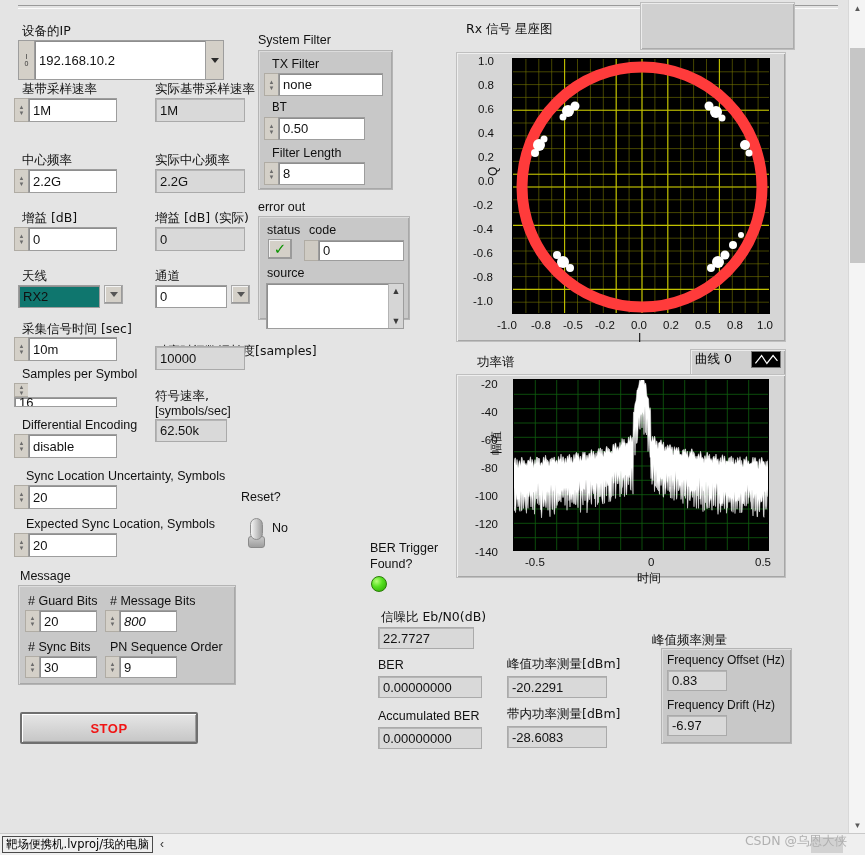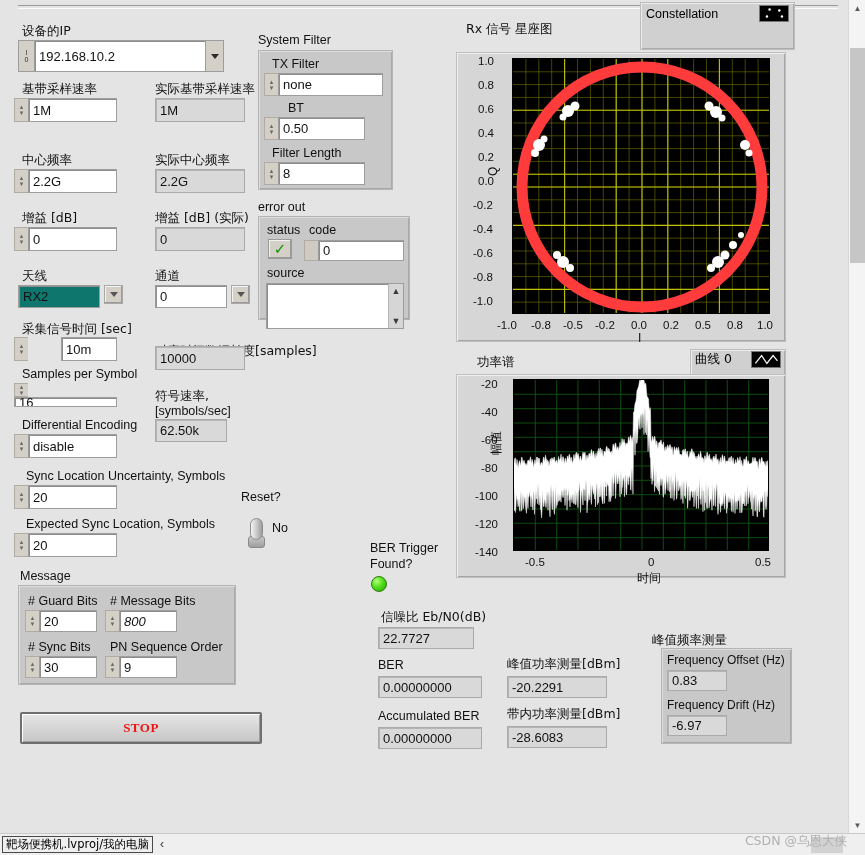--- a/index.html
+++ b/index.html
@@ -84,27 +84,27 @@
     border:1px solid #2a7d06;box-sizing:border-box;}
   
   .toggle{position:absolute;width:17px;height:30px;}
   .toggle .base{position:absolute;left:0;bottom:0;width:17px;height:12px;border-radius:3px;
     background:linear-gradient(#c9c9c9,#9e9e9e);border:1px solid #8a8a8a;box-sizing:border-box;}
   .toggle .lever{position:absolute;left:2px;top:0;width:13px;height:22px;border-radius:7px;
     background:linear-gradient(90deg,#f4f4f4,#cfcfcf 45%,#9d9d9d);
     border:1px solid #8d8d8d;box-sizing:border-box;}
   
   #stop-button{
-    position:absolute;left:20px;top:712px;width:242px;height:32px;
+    position:absolute;left:20px;top:712px;width:178px;height:32px;
     background:linear-gradient(#e6e6e6,#c6c6c6);
     border:2px solid #6f6f6f;border-radius:2px;
     box-shadow:inset 1px 1px 0 #fff, inset -1px -1px 0 #9d9d9d;
     display:flex;align-items:center;justify-content:center;
     color:#f01414;font-size:13px;font-weight:bold;letter-spacing:.5px;
-    box-sizing:border-box;cursor:pointer;font-family:Liberation Serif, serif;
+    box-sizing:border-box;cursor:pointer;
   }
   
   #statusbar{position:absolute;left:0;bottom:0;width:865px;height:22px;
     background:#efefef;border-top:1px solid #c9c9c9;box-sizing:border-box;}
   #status-path{position:absolute;left:2px;top:2px;height:17px;padding:0 3px;
     border:1px solid #4a4a4a;background:#efefef;
     display:flex;align-items:center;font-size:11.5px;box-sizing:border-box;}
   #status-chev{position:absolute;left:160px;top:3px;font-size:12px;color:#333;}
   #status-grip{position:absolute;right:22px;bottom:2px;width:32px;height:16px;background:#d2d2d2;}
   
@@ -127,21 +127,21 @@
     display:flex;align-items:center;justify-content:center;box-sizing:border-box;
     box-shadow:inset -1px -1px 0 #9a9a9a, inset 1px 1px 0 #f2f2f2;}
   .check{color:#0a9400;font-size:15px;line-height:14px;font-weight:bold;}
 </style>
 </head>
 <body>
 
 <div id="top-rule"></div>
 
 <div class="lbl lbl-cn" style="position:absolute;left:22px;top:24px;">设备的IP</div>
-<div class="ctl" style="left:18px;top:40px;width:206px;height:32px;">
+<div class="ctl" style="left:18px;top:40px;width:206px;height:40px;">
   <div class="ioicon">
       <span>I</span>
       <span>0</span>
     </div>
   <div class="field" style="flex:1;">192.168.10.2</div>
   <div class="combo-btn">
       <i></i>
     </div>
 </div>
 
@@ -188,21 +188,21 @@
 <div class="combo-sm" style="position:absolute;left:231px;top:285px;">
     <i></i>
   </div>
 
 <div class="lbl lbl-cn" style="position:absolute;left:22px;top:322px;">采集信号时间 [sec]</div>
 <div class="ctl" style="left:14px;top:337px;width:103px;height:24px;">
   <div class="spin">
       <span class="a">▲</span>
       <span class="a">▼</span>
     </div>
-  <div class="field" style="flex:1;margin-left:33px;">10m</div>
+  <div class="field" style="flex:1;">10m</div>
 </div>
 <div class="lbl lbl-cn" style="position:absolute;left:155px;top:330px;margin-top:14px;">对应时间数据长度[samples]</div>
 <div class="field ro" style="position:absolute;left:155px;top:346px;width:90px;height:24px;">10000</div>
 
 <div class="lbl" style="position:absolute;left:22px;top:367px;">Samples per Symbol</div>
 <div class="ctl" style="left:14px;top:383px;width:103px;height:24px;flex-direction:column;">
   <div class="spin">
       <span class="a">▲</span>
       <span class="a">▼</span>
     </div>
@@ -286,21 +286,21 @@
 <div class="lbl" style="position:absolute;left:258px;top:33px;">System Filter</div>
 <div class="group" style="left:258px;top:50px;width:135px;height:140px;"></div>
 <div class="lbl" style="position:absolute;left:272px;top:57px;">TX Filter</div>
 <div class="ctl" style="left:264px;top:73px;width:119px;height:23px;">
   <div class="spin">
       <span class="a">▲</span>
       <span class="a">▼</span>
     </div>
   <div class="field" style="flex:1;">none</div>
 </div>
-<div class="lbl" style="position:absolute;left:288px;top:101px;">BT</div>
+<div class="lbl" style="position:absolute;left:272px;top:101px;font-family:Liberation Mono, monospace;">BT</div>
 <div class="ctl" style="left:264px;top:117px;width:101px;height:23px;">
   <div class="spin">
       <span class="a">▲</span>
       <span class="a">▼</span>
     </div>
   <div class="field" style="flex:1;">0.50</div>
 </div>
 <div class="lbl" style="position:absolute;left:272px;top:146px;">Filter Length</div>
 <div class="ctl" style="left:264px;top:162px;width:101px;height:23px;">
   <div class="spin">
@@ -327,30 +327,20 @@
 <div class="srcbox" style="left:266px;top:283px;width:138px;height:46px;">
   <span></span>
   <div class="srcscroll">
     <span>▲</span>
     <span>▼</span>
   </div>
 </div>
 
 <div class="lbl lbl-cn" style="position:absolute;left:466px;top:22px;">Rx 信号 星座图</div>
 <div class="legend" style="left:640px;top:2px;width:155px;height:48px;">
-  <div class="legend-row">
-    <span>Constellation</span>
-    <svg class="legend-sw" viewBox="0 0 30 17">
-      <rect width="30" height="17" fill="#000"></rect>
-      <circle cx="7" cy="12" r="1.4" fill="#fff"></circle>
-        <circle cx="10" cy="4" r="1.4" fill="#fff"></circle>
-      <circle cx="21" cy="5" r="1.4" fill="#fff"></circle>
-        <circle cx="24" cy="12" r="1.4" fill="#fff"></circle>
-    </svg>
-  </div>
 </div>
 
 <div class="graphbox" style="left:456px;top:52px;width:330px;height:290px;"></div>
 
 <div class="tick" style="left:478px;top:55px;">1.0</div>
 <div class="tick" style="left:478px;top:79px;">0.8</div>
 <div class="tick" style="left:478px;top:103px;">0.6</div>
 <div class="tick" style="left:478px;top:127px;">0.4</div>
 <div class="tick" style="left:478px;top:151px;">0.2</div>
 <div class="tick" style="left:478px;top:175px;">0.0</div>

